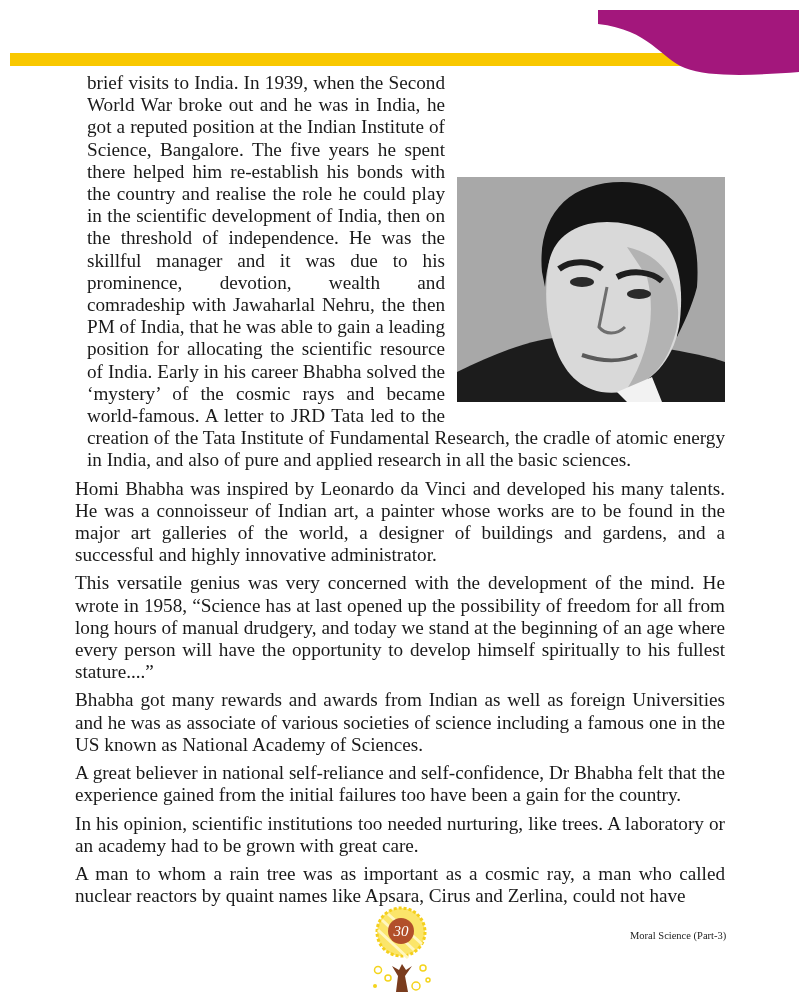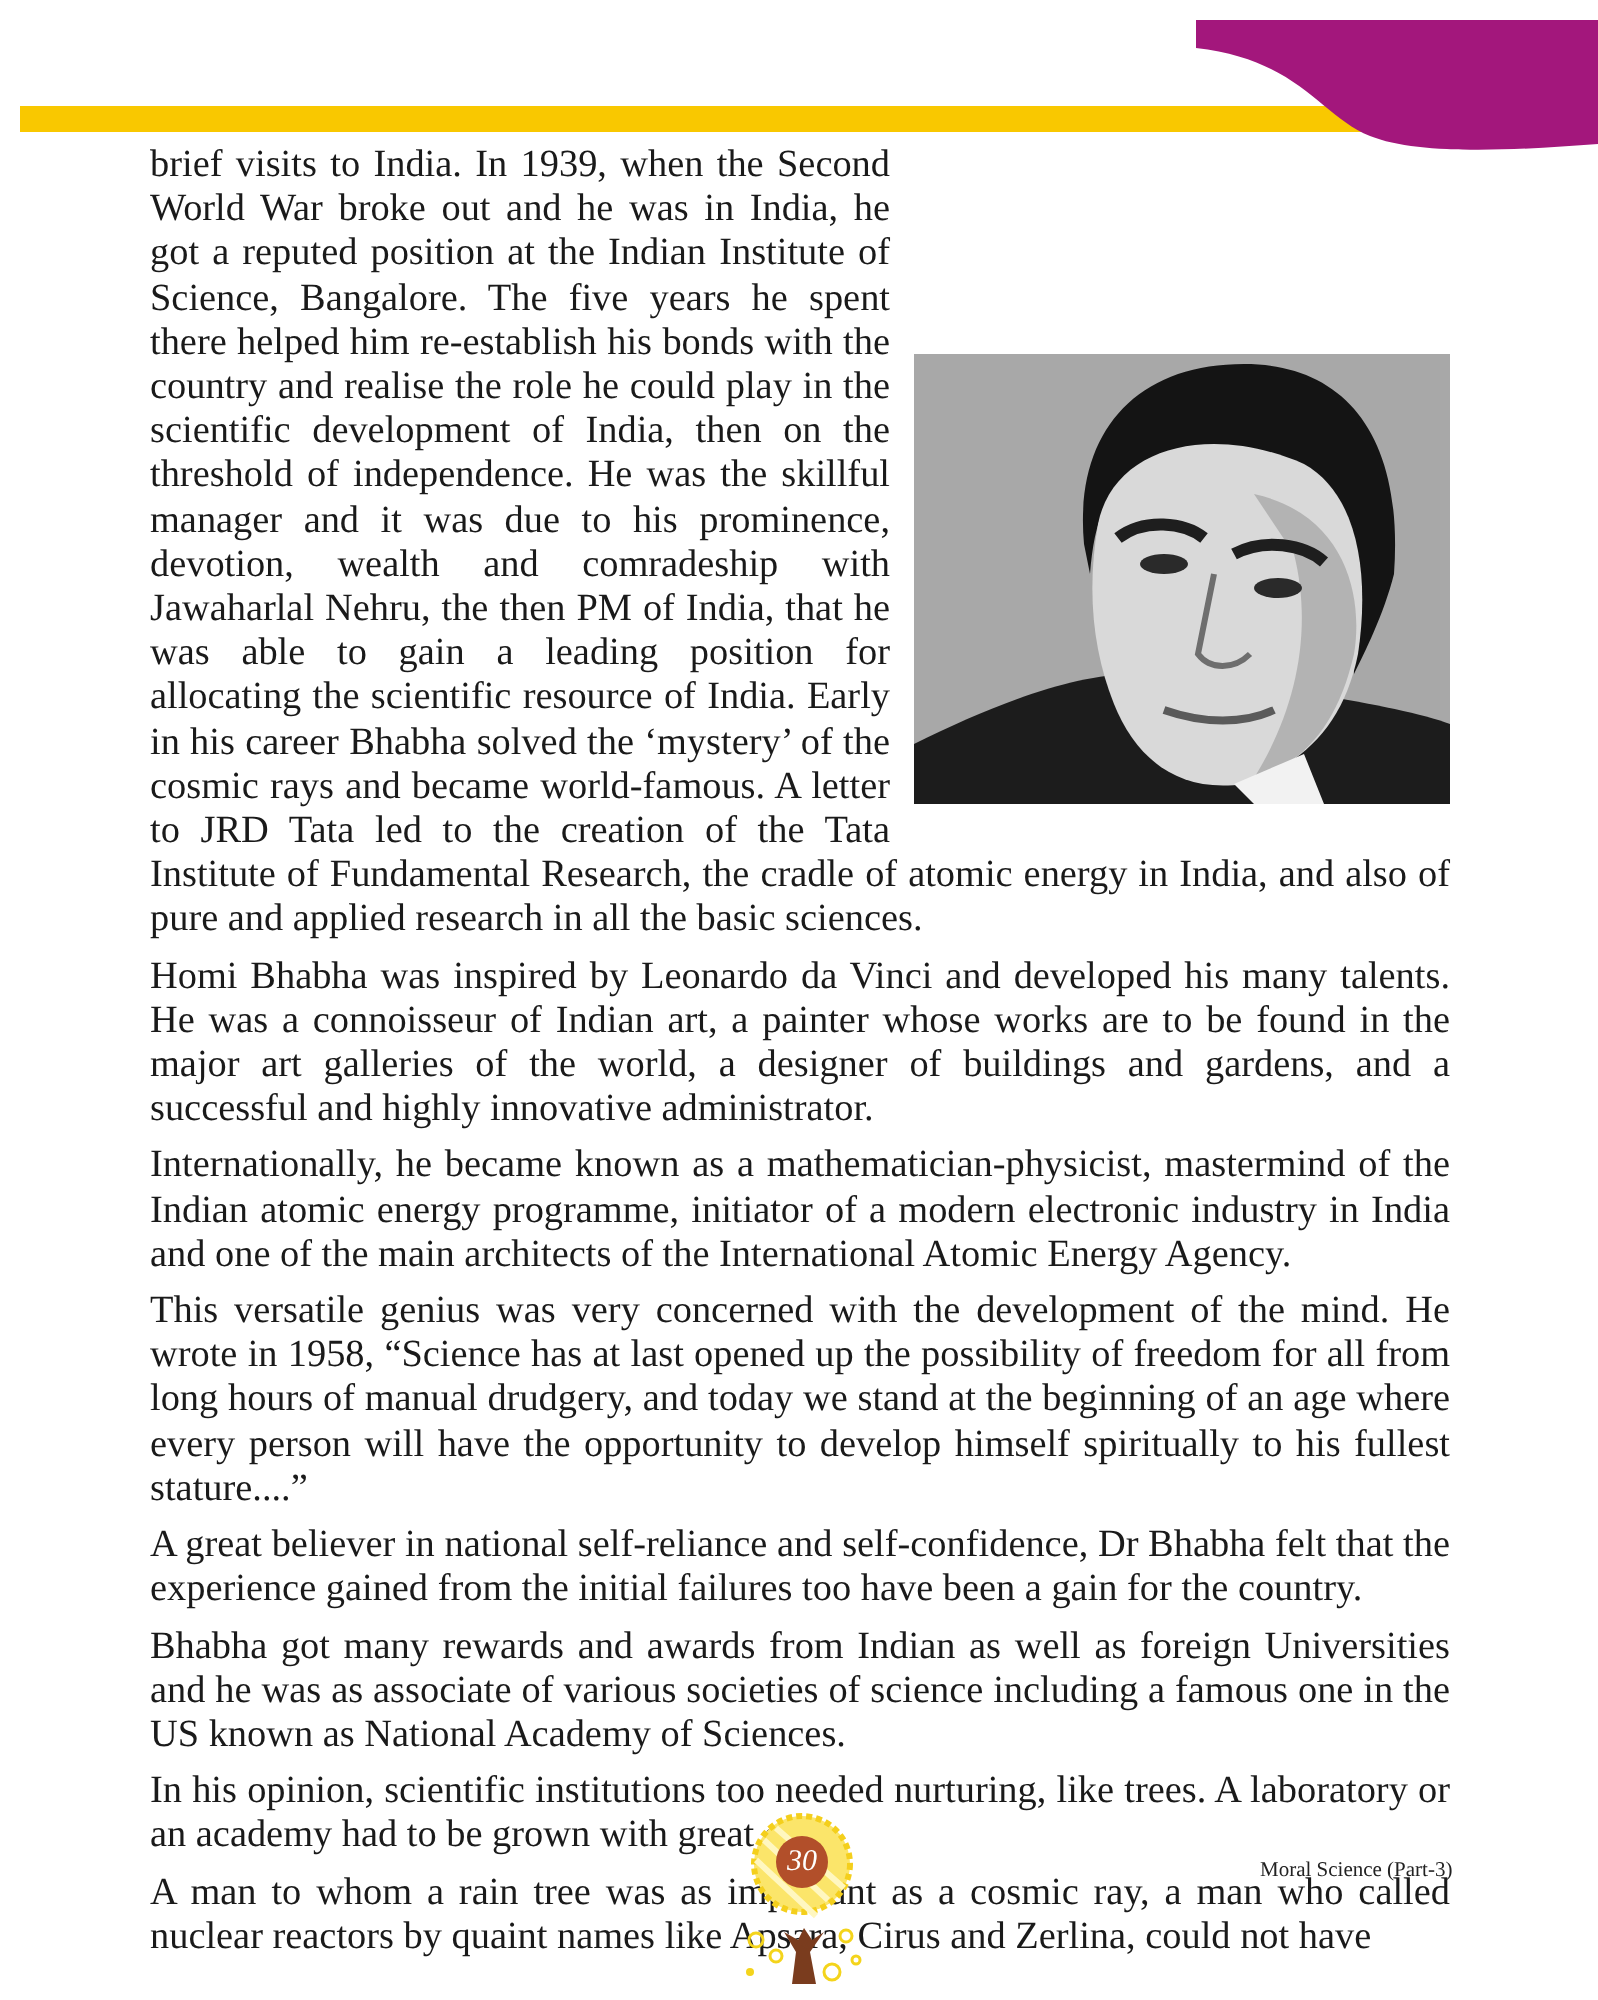--- a/index.html
+++ b/index.html
@@ -37,20 +37,21 @@
       width: 650px;
       font-size: 19.2px;
       line-height: 22.2px;
       text-align: justify;
     }
     .content p {
       margin: 0 0 6px 0;
     }
     .content p.first {
       margin-bottom: 6px;
+      margin-left: 12px;
     }
     .portrait {
       float: right;
       width: 268px;
       height: 225px;
       margin: 2px 0 4px 12px;
       background: #a9a9a9;
       position: relative;
       overflow: hidden;
     }
@@ -125,24 +126,23 @@
 
           <path d="M125,178 C145,185 165,185 180,178" stroke="#5a5a5a" stroke-width="4" fill="none"></path>
 
           <path d="M160,215 L195,200 L205,225 L170,225 Z" fill="#f2f2f2"></path>
         </svg>
       </span>
       <span>brief visits to India. In 1939, when the Second World War broke out and he was in India, he got a reputed position at the Indian Institute of Science, Bangalore. The five years he spent there helped him re-establish his bonds with the country and realise the role he could play in the scientific development of India, then on the threshold of independence. He was the skillful manager and it was due to his prominence, devotion, wealth and comradeship with Jawaharlal Nehru, the then PM of India, that he was able to gain a leading position for allocating the scientific resource of India. Early in his career Bhabha solved the ‘mystery’ of the cosmic rays and became world-famous. A letter to JRD Tata led to the creation of the Tata Institute of Fundamental Research, the cradle of atomic energy in India, and also of pure and applied research in all the basic sciences.</span>
     </p>
   </div>
   <p>Homi Bhabha was inspired by Leonardo da Vinci and developed his many talents. He was a connoisseur of Indian art, a painter whose works are to be found in the major art galleries of the world, a designer of buildings and gardens, and a successful and highly innovative administrator.</p>
-  <p>Internationally, he became known as a mathematician-physicist, mastermind of the Indian atomic energy programme, initiator of a modern electronic industry in India and one of the main architects of the International Atomic Energy Agency.</p>
   <p>This versatile genius was very concerned with the development of the mind. He wrote in 1958, “Science has at last opened up the possibility of freedom for all from long hours of manual drudgery, and today we stand at the beginning of an age where every person will have the opportunity to develop himself spiritually to his fullest stature....”</p>
+  <p>Bhabha got many rewards and awards from Indian as well as foreign Universities and he was as associate of various societies of science including a famous one in the US known as National Academy of Sciences.</p>
   <p>A great believer in national self-reliance and self-confidence, Dr Bhabha felt that the experience gained from the initial failures too have been a gain for the country.</p>
-  <p>Bhabha got many rewards and awards from Indian as well as foreign Universities and he was as associate of various societies of science including a famous one in the US known as National Academy of Sciences.</p>
   <p>In his opinion, scientific institutions too needed nurturing, like trees. A laboratory or an academy had to be grown with great care.</p>
   <p>A man to whom a rain tree was as important as a cosmic ray, a man who called nuclear reactors by quaint names like Apsara, Cirus and Zerlina, could not have</p>
 </div>
 
 <svg class="footer-badge" viewBox="0 0 66 88">
   <circle cx="33" cy="26" r="24" fill="#fbe56a"></circle>
   <circle cx="33" cy="26" r="24" fill="none" stroke="#f4cf1c" stroke-width="3" stroke-dasharray="3 2"></circle>
   <path d="M14,14 L46,44 M20,8 L54,38 M10,24 L40,52" stroke="#fff7c0" stroke-width="3"></path>
   <circle cx="33" cy="25" r="13" fill="#b24f2a"></circle>
   <path d="M30,70 L28,86 L40,86 L37,70 L44,60 L38,64 L34,58 L31,64 L24,60 Z" fill="#7a3c1e"></path>

